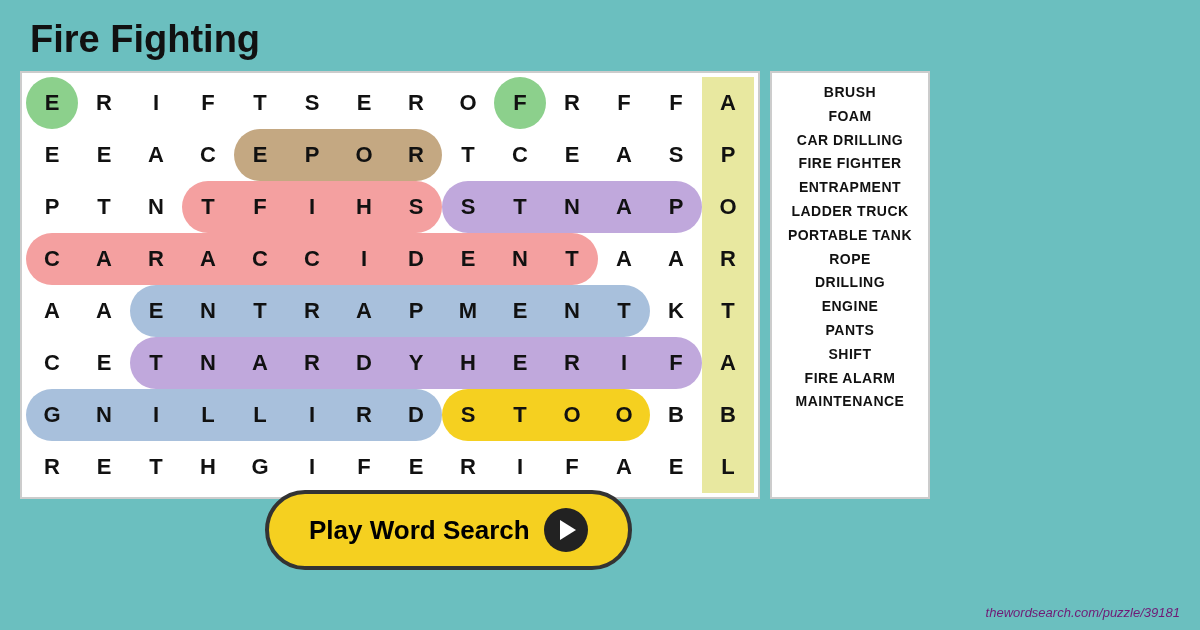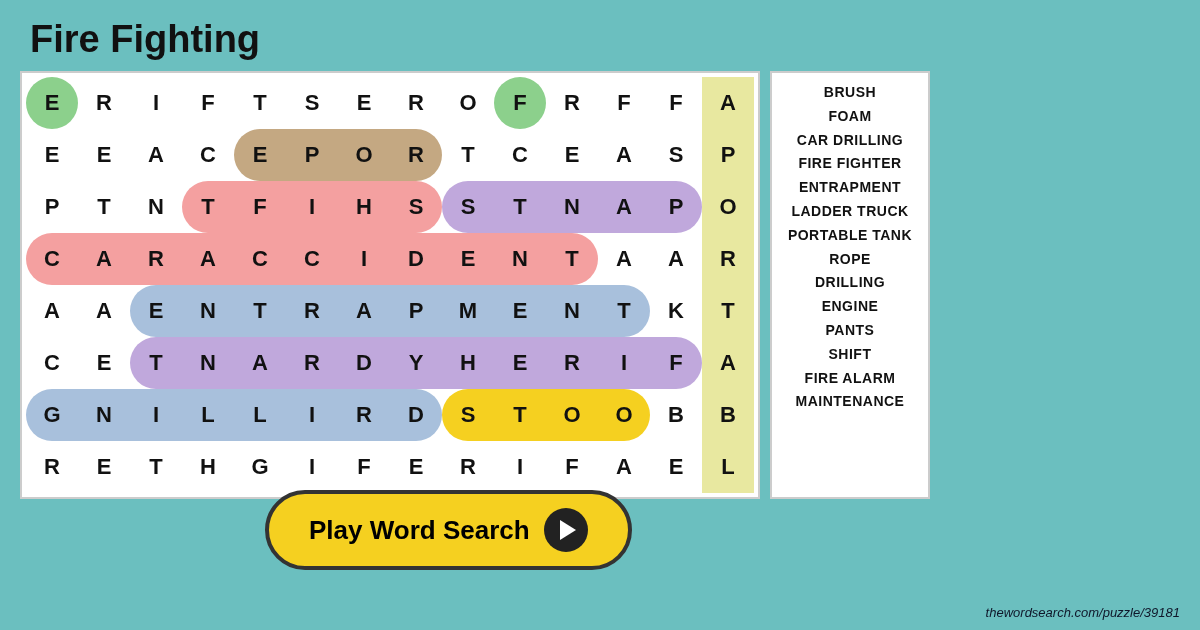--- a/index.html
+++ b/index.html
@@ -69,21 +69,21 @@
 
     .word-list-container div {
       white-space: nowrap;
     }
 
     .website-credit {
       position: absolute;
       bottom: 10px;
       right: 20px;
       font-size: 13px;
-      color: #0f172a;
+      color: #701a75;
       font-style: italic;
     }
 
     
     .play-btn-overlay {
       position: absolute;
       left: 265px;
       bottom: 60px;
       background: #F5D020;
       border: 4px solid #333;

